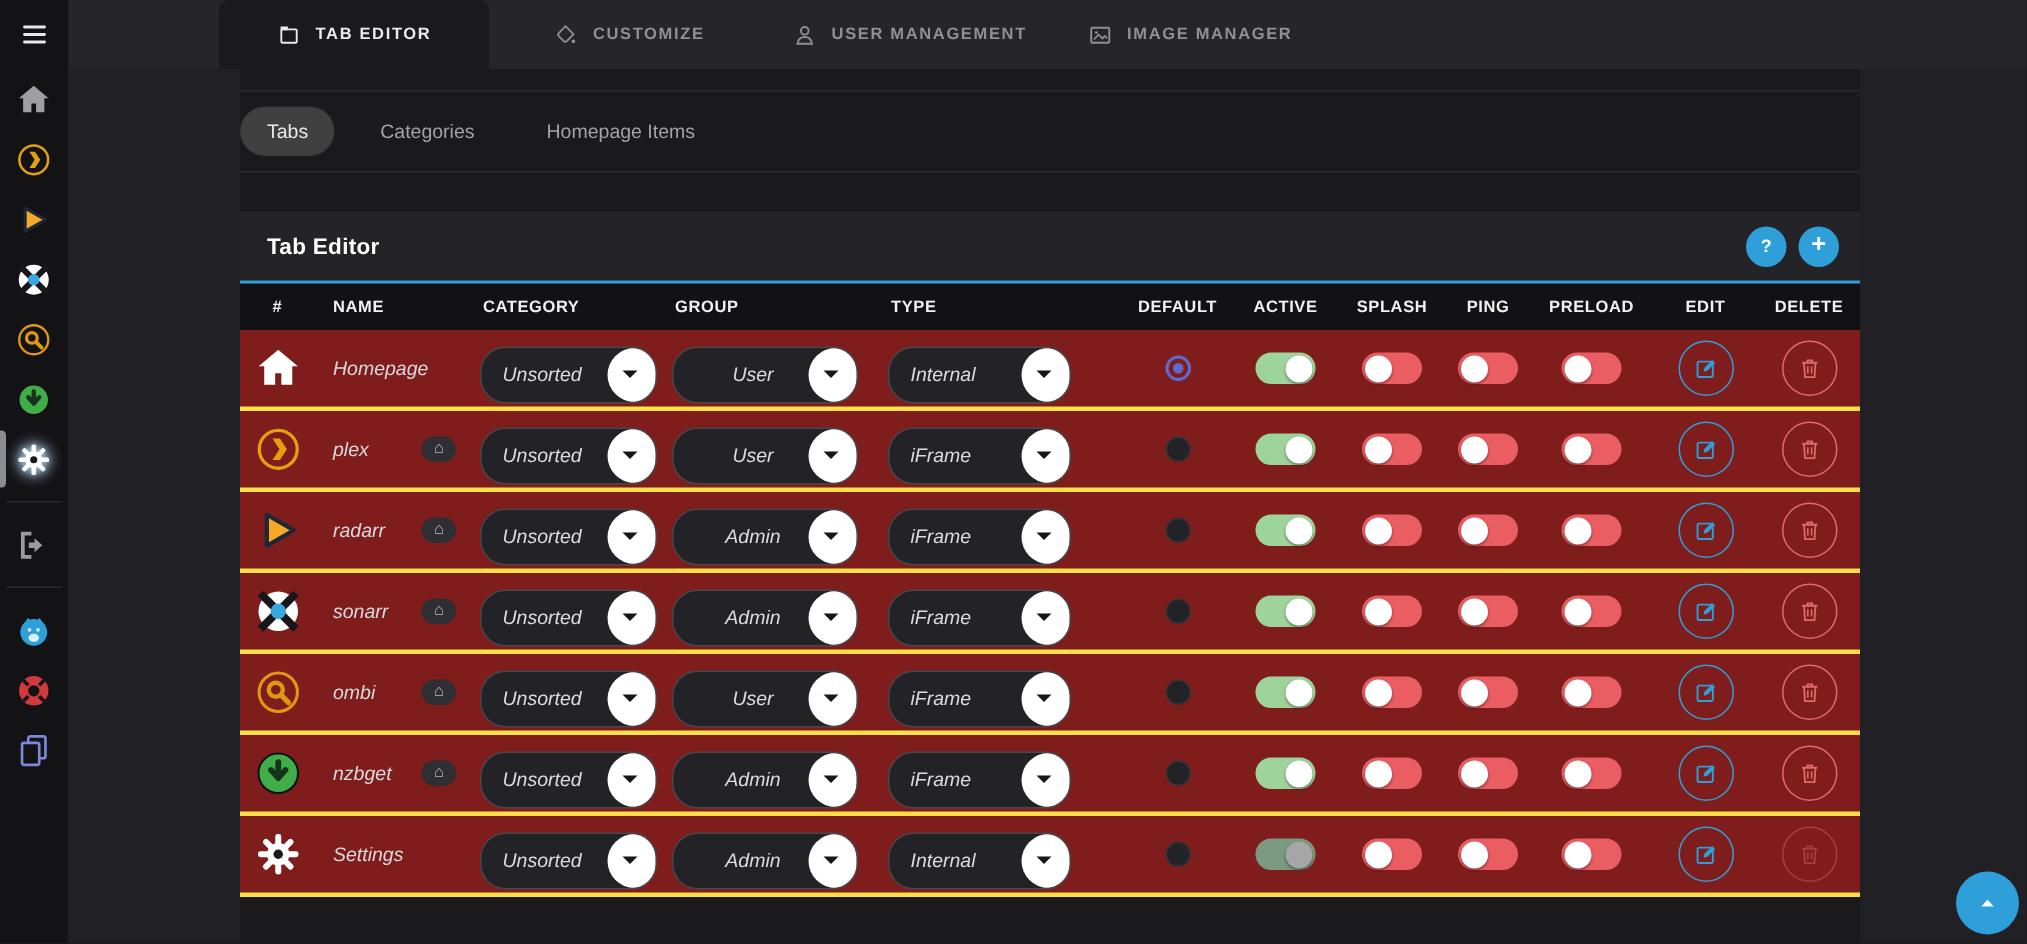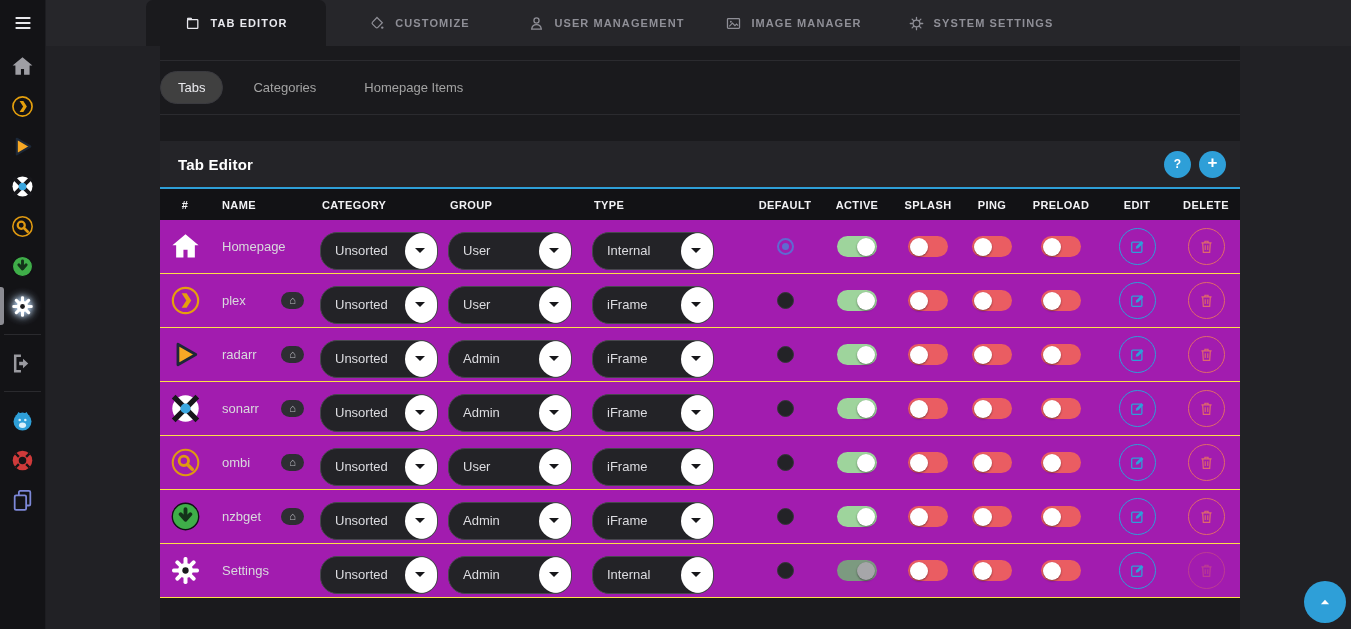--- a/index.html
+++ b/index.html
@@ -75,39 +75,39 @@
   .thead {
     display:grid; grid-template-columns:var(--cols); align-items:center;
     height:33px; background:#121215; border-top:2px solid #2e9fd8;
   }
   .th { display:flex; align-items:center; font-size:11px; font-weight:700; color:#f2f2f5; letter-spacing:.4px; }
   .th.c0, .th.c5, .th.c6, .th.c7, .th.c8, .th.c9, .th.c10, .th.c11 { justify-content:center; }
   .th.c1 { padding-left:12px; }
   .th.c2, .th.c3, .th.c4 { padding-left:8px; }
   .trow {
     display:grid; grid-template-columns:var(--cols); align-items:center;
-    height:54px; background:#a21caf; border-bottom:1px solid #fde047;
+    height:54px; background:#7f1d1d; border-bottom:3px solid #fde047;font-style:italic;
   }
   .cell { display:flex; align-items:center; }
   .cell.center { justify-content:center; }
   .cell-icon { justify-content:center; color:#ffffff; }
   .cell-icon .ic { width:33px; height:33px; display:inline-flex; }
   .cell-name { padding-left:12px; }
   .row-name { font-size:13px; color:#d9d9dd; }
   .home-badge {
     margin-left:auto; margin-right:10px; background:#2e2e33; border-radius:9px;
     padding:1px 8px 2px; color:#b9b9c0; font-size:11px; line-height:14px;
   }
   
   .select {
     position:relative; display:inline-flex; align-items:center; height:38px;
     border:1px solid #47474d; border-radius:17px; background:#232327;
     overflow:hidden; cursor:pointer; margin-left:6px;margin-top:8px;
   }
-  .sel-category { width:118px; } .sel-group { width:124px; } .sel-type { width:122px; }
+  .sel-category { width:118px; } .sel-group { width:124px;justify-content:center; } .sel-type { width:122px; }
   .select-label { padding-left:14px; padding-right:30px; font-size:13px; color:#dcdce0; white-space:nowrap; }
   .select-cap {
     position:absolute; right:-4px; top:50%; transform:translateY(-50%);
     width:36px; height:36px; border-radius:50%; background:#ffffff;
     display:flex; align-items:center; justify-content:center;
   }
   .select-cap::after { content:""; border:5px solid transparent; border-top-color:#17171a; margin-top:5px; margin-right:6px; }
   
   .radio {
     width:17px; height:17px; border-radius:50%; background:#232327;
@@ -288,31 +288,20 @@
       </div>
       <div class="nav-tab">
         <span class="ic">
           <svg viewBox="0 0 24 24">
             <rect x="3.5" y="5" width="17" height="14" rx="1.2" fill="none" stroke="currentColor" stroke-width="1.8"></rect>
             <path d="M6 16l4.5-4.5 3.5 3.5 2.3-2.3 2.2 2.2" fill="none" stroke="currentColor" stroke-width="1.6"></path>
             <circle cx="8.3" cy="9.5" r="1.3" fill="currentColor"></circle>
           </svg>
         </span>
         <span>IMAGE MANAGER</span>
-      </div>
-      <div class="nav-tab">
-        <span class="ic">
-          <svg viewBox="0 0 24 24">
-            <g stroke="currentColor" stroke-width="1.8" fill="none" stroke-linecap="round">
-              <circle cx="12" cy="12" r="4.8"></circle>
-              <path d="M12 3.2v3M12 17.8v3M3.2 12h3M17.8 12h3M5.8 5.8l2.1 2.1M16.1 16.1l2.1 2.1M18.2 5.8l-2.1 2.1M7.9 16.1l-2.1 2.1"></path>
-            </g>
-          </svg>
-        </span>
-        <span>SYSTEM SETTINGS</span>
       </div>
     </div>
 </header>
 
 <main class="panel">
 
   <div class="subtab-bar">
       <button class="subtab active">Tabs</button>
       <button class="subtab">Categories</button>
       <button class="subtab">Homepage Items</button>

